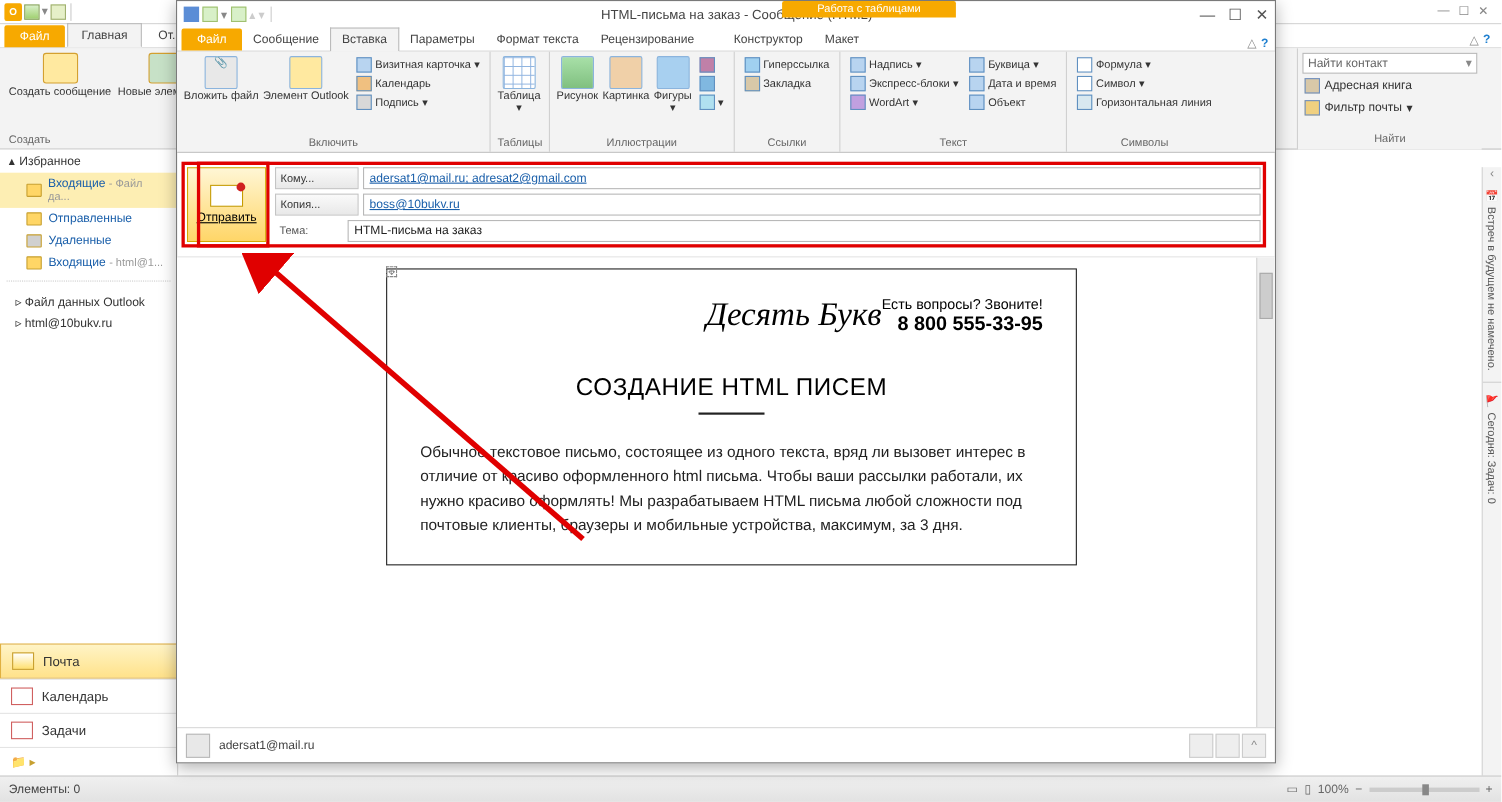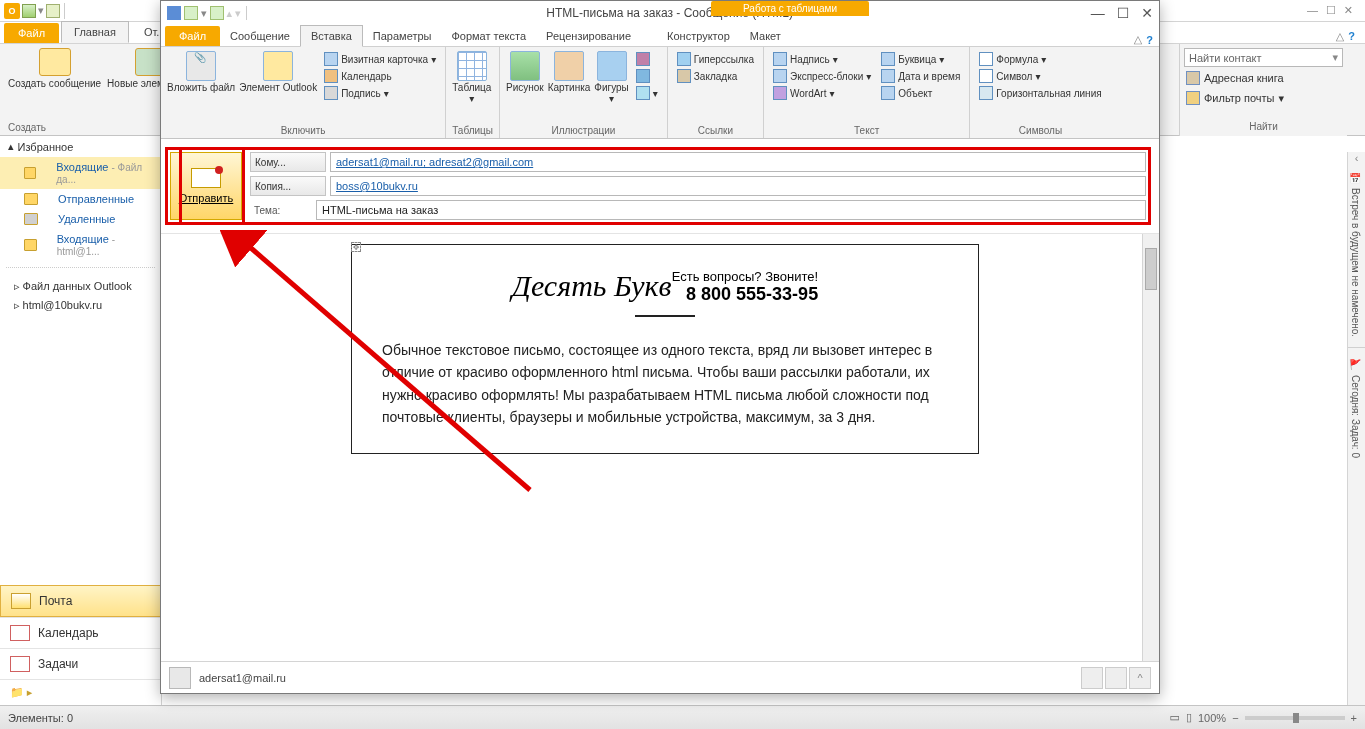--- a/index.html
+++ b/index.html
@@ -18,21 +18,21 @@
 .main-ribbon { height: 92px; background: #f3f3f3; border-bottom: 1px solid #c4c4c4; display: flex; }
 .ribbon-group { border-right: 1px solid #d0d0d0; padding: 4px 8px 2px 8px; display: flex; flex-direction: column; align-items: flex-start; justify-content: space-between; }
 .group-items { display: flex; gap: 6px; }
 .big-btn { display: flex; flex-direction: column; align-items: center; gap: 2px; font-size: 10px; color: #333; min-width: 50px; text-align: center; line-height: 1.1; }
 .big-icon { width: 32px; height: 28px; background: #ffe9a0; border: 1px solid #d4a030; border-radius: 3px; position: relative; }
 .group-label { font-size: 10px; color: #666; }
 .small-icon { width: 14px; height: 14px; background: #b0d0f0; border: 1px solid #7090c0; }
 
 .left-pane { position: absolute; top: 136px; left: 0; width: 162px; bottom: 24px; background: #fff; display: flex; flex-direction: column; border-right: 1px solid #d4d4d4; }
 .nav-header { font-size: 11px; padding: 4px 8px; color: #333; display: flex; align-items: center; gap: 4px; }
-.nav-item { font-size: 11px; padding: 4px 12px 4px 24px; color: #1a5faa; display: flex; align-items: center; gap: 20px; }
+.nav-item { font-size: 11px; padding: 4px 12px 4px 24px; color: #1a5faa; display: flex; align-items: center; gap: 6px; }
 .nav-item.sel { background: #fdeeb3; }
 .nav-item .ico { width: 14px; height: 12px; background: #ffd666; border: 1px solid #c7a030; border-radius: 1px; }
 .nav-gray { color: #999; font-size: 10px; }
 .nav-data { font-size: 11px; padding: 3px 8px 3px 14px; color: #333; }
 .nav-bottom { margin-top: auto; }
 .nav-module { padding: 7px 10px; font-size: 12px; color: #333; display: flex; align-items: center; gap: 8px; border-top: 1px solid #e4e4e4; }
 .nav-module.active { background: linear-gradient(#fff4c6,#ffe28a); border: 1px solid #e0b040; }
 .mod-icon { width: 20px; height: 16px; }
 .mod-mail { background: linear-gradient(#fff,#ffe070); border: 1px solid #c9a030; }
 .mod-cal { background: #fff; border: 1px solid #d06060; }
@@ -88,21 +88,21 @@
 .field-label-plain { width: 62px; font-size: 10px; color: #555; display: flex; align-items: center; padding: 3px 4px; }
 .field-val { flex: 1; border: 1px solid #b8b8b8; background: #fff; padding: 3px 5px; font-size: 11px; color: #1a5faa; text-decoration: underline; }
 .field-val.nou { text-decoration: none; color: #222; }
 .hdr-box { border: 3px solid #e00000; padding: 2px 2px 2px 68px; margin-left: -70px; }
 
 .body-area { flex: 1; background: #fff; border-top: 1px solid #e4e4e4; padding: 10px 180px 10px 190px; overflow: hidden; position: relative; }
 .scroll-v { position: absolute; right: 0; top: 0; bottom: 0; width: 17px; background: #f0f0f0; border-left: 1px solid #d4d4d4; }
 .scroll-v::after { content: ''; position: absolute; left: 2px; right: 2px; top: 14px; height: 40px; background: #cdcdcd; border: 1px solid #aaa; }
 .anchor { position: absolute; left: 190px; top: 8px; width: 10px; height: 10px; border: 1px dashed #888; font-size: 8px; text-align: center; color: #888; }
 .letter { border: 1px solid #222; background: #fff; padding: 24px 30px; }
-.lt-top { display: flex; justify-content: center; align-items: flex-start; }
+.lt-top { display: flex; justify-content: flex-end; align-items: flex-start; }
 .brand { font-family: "Brush Script MT", cursive; font-size: 30px; font-style: italic; }
 .cta { text-align: right; font-size: 13px; }
 .cta .phone { font-weight: bold; font-size: 18px; }
 .lt-h1 { text-align: center; font-size: 22px; margin-top: 34px; letter-spacing: .5px; }
 .lt-hr { width: 60px; height: 2px; background: #222; margin: 10px auto 22px auto; }
 .lt-p { font-size: 14px; line-height: 1.6; color: #222; }
 
 .persona-bar { height: 32px; border-top: 1px solid #d4d4d4; display: flex; align-items: center; padding: 0 8px; gap: 8px; }
 .avatar { width: 22px; height: 22px; background: #e8e8e8; border: 1px solid #b8b8b8; }
 .persona-bar .txt { font-size: 11px; color: #444; }
@@ -411,20 +411,21 @@
   <div class="body-area">
     <div class="anchor">✥</div>
     <div class="letter">
       <div class="lt-top">
         <div class="brand">Десять Букв</div>
         <div class="cta">
           <div>Есть вопросы? Звоните!</div>
           <div class="phone">8 800 555-33-95</div>
         </div>
       </div>
+      <div class="lt-h1">СОЗДАНИЕ HTML ПИСЕМ</div>
       <div class="lt-hr"></div>
       <div class="lt-p">Обычное текстовое письмо, состоящее из одного текста, вряд ли вызовет интерес в отличие от красиво оформленного html письма. Чтобы ваши рассылки работали, их нужно красиво оформлять! Мы разрабатываем HTML письма любой сложности под почтовые клиенты, браузеры и мобильные устройства, максимум, за 3 дня.</div>
     </div>
     <div class="scroll-v"></div>
   </div>
 
   <div class="persona-bar">
     <div class="avatar"></div>
     <span class="txt">adersat1@mail.ru</span>
     <div class="persona-right">

